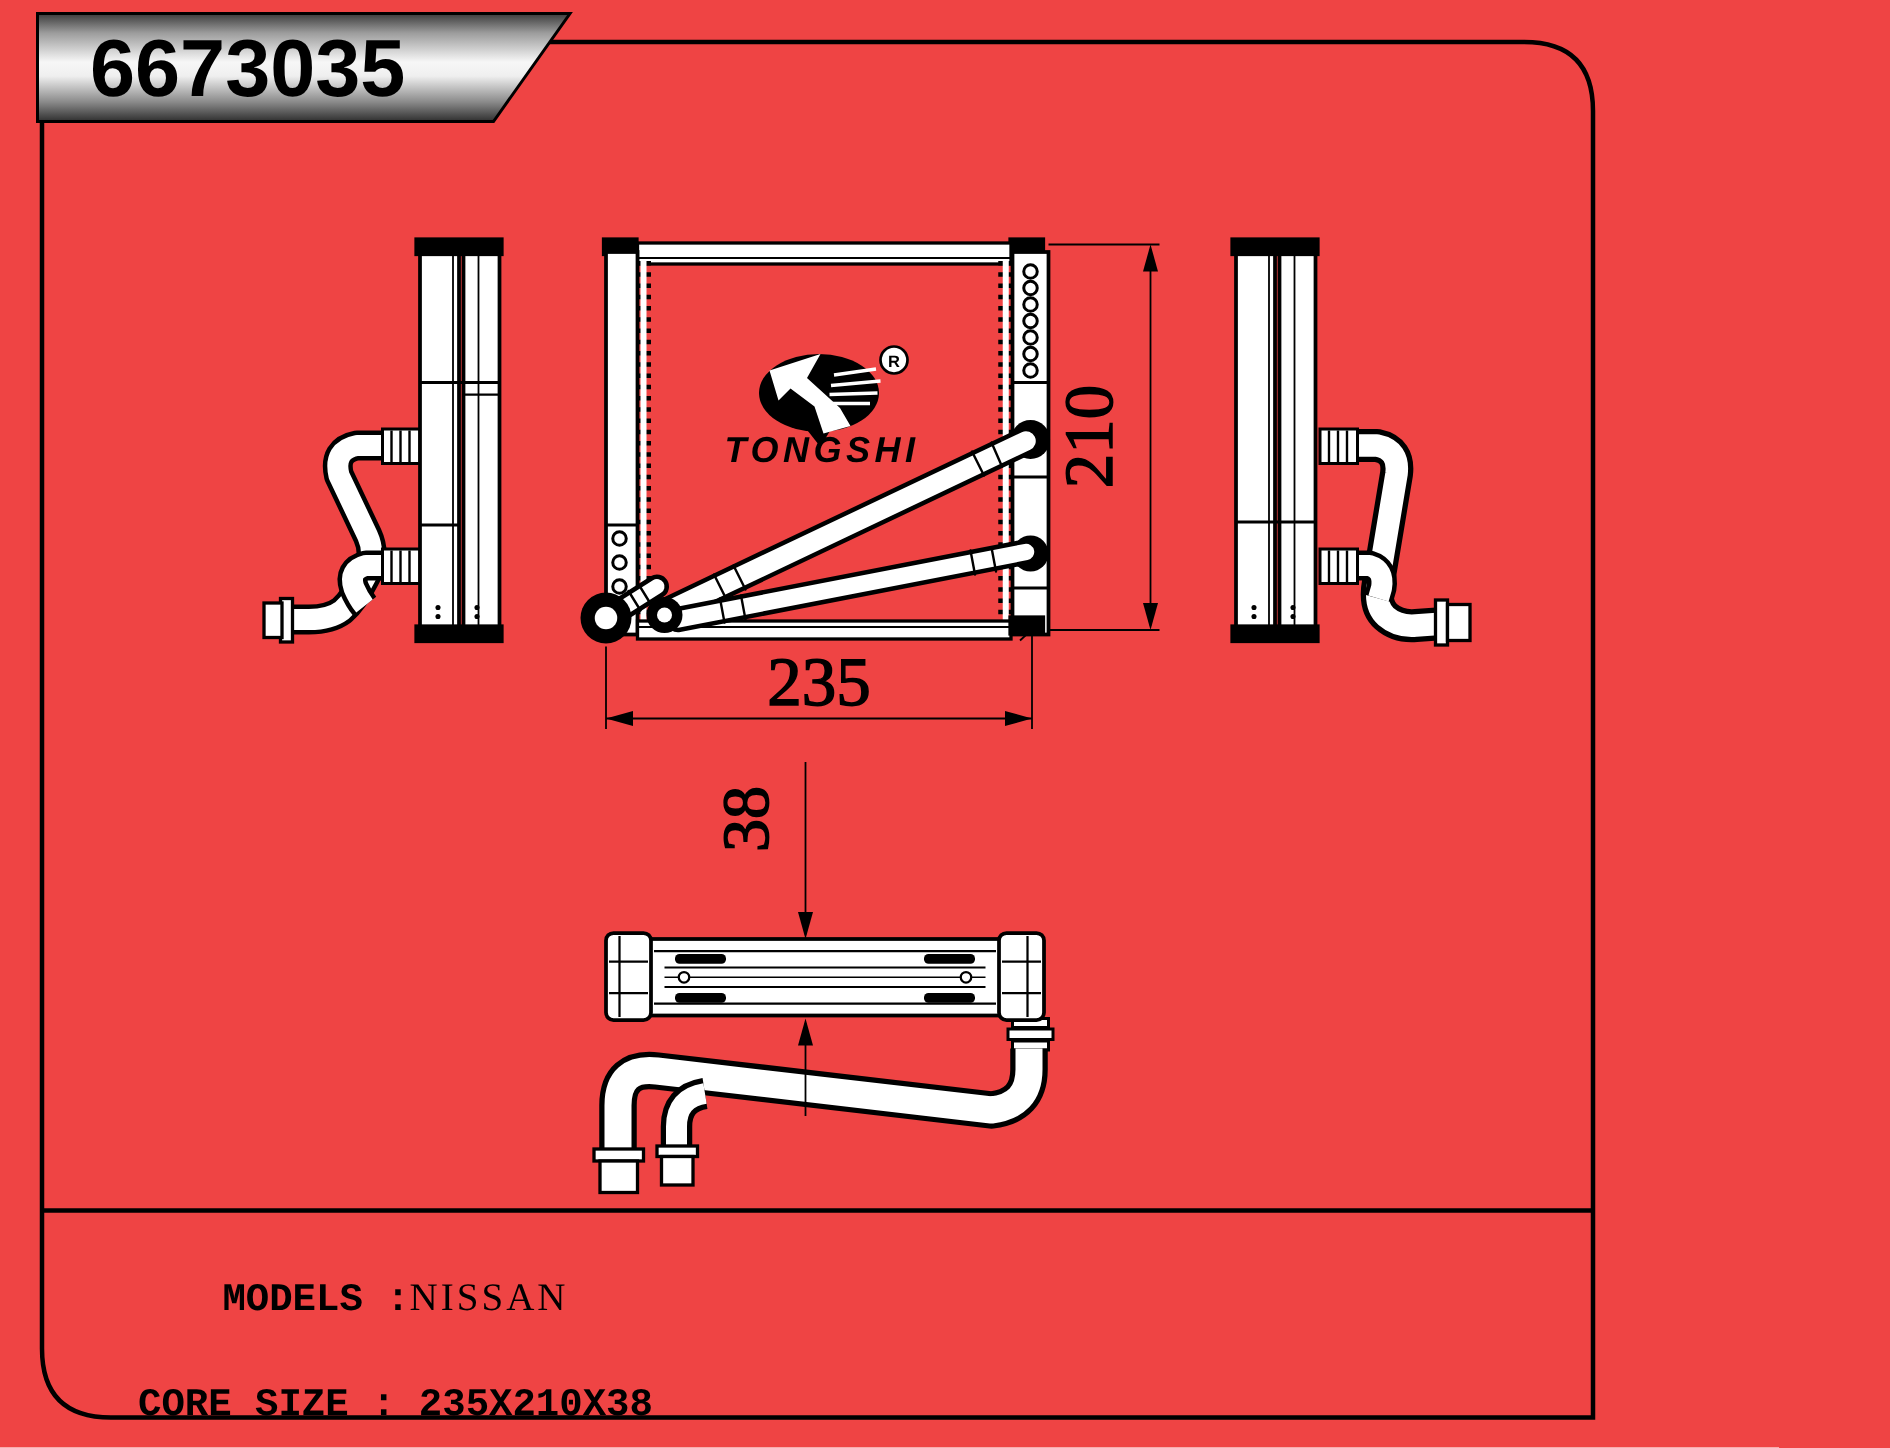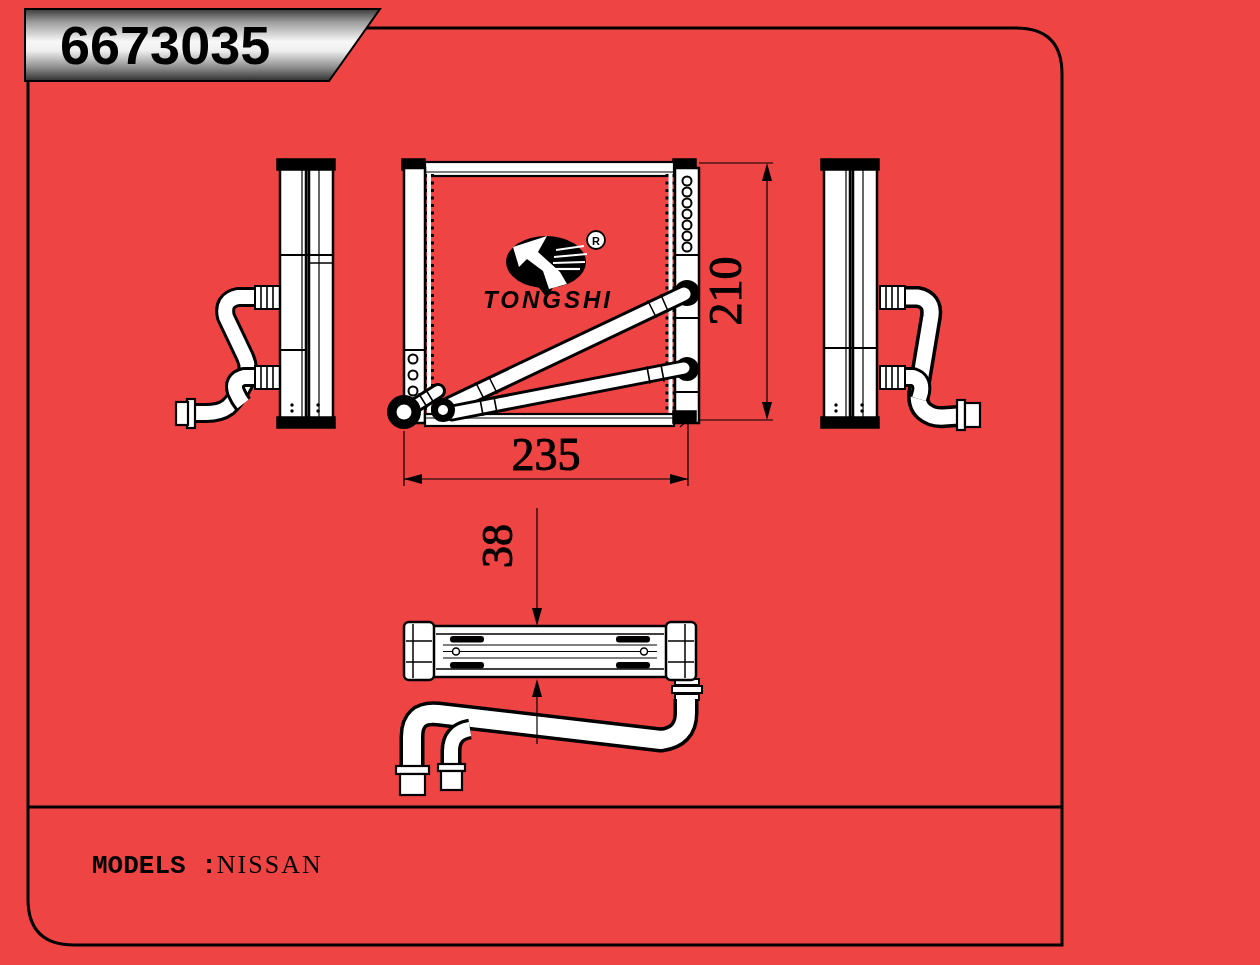--- a/index.html
+++ b/index.html
@@ -256,15 +256,16 @@
     <line x1="537" y1="508" x2="537" y2="623" stroke-width="1.2"></line>
     <path d="M 537 626 L 532 608 L 542 608 Z" fill="#000" stroke="none"></path>
     <line x1="537" y1="682" x2="537" y2="744" stroke-width="1.2"></line>
     <path d="M 537 679 L 532 697 L 542 697 Z" fill="#000" stroke="none"></path>
     <text class="dim-text" style="font-size:44px" transform="translate(512 546) rotate(-90)" text-anchor="middle">38</text>
   </g>
 </svg>
 
 <div class="specs">
   <div class="spec-line"><span>MODELS :</span><span class="spec-value-serif">NISSAN</span></div>
+  <div class="spec-line"><span>CORE SIZE : </span><span>235X210X38</span></div>
   
 </div>
 </div>
 
 </body></html>

